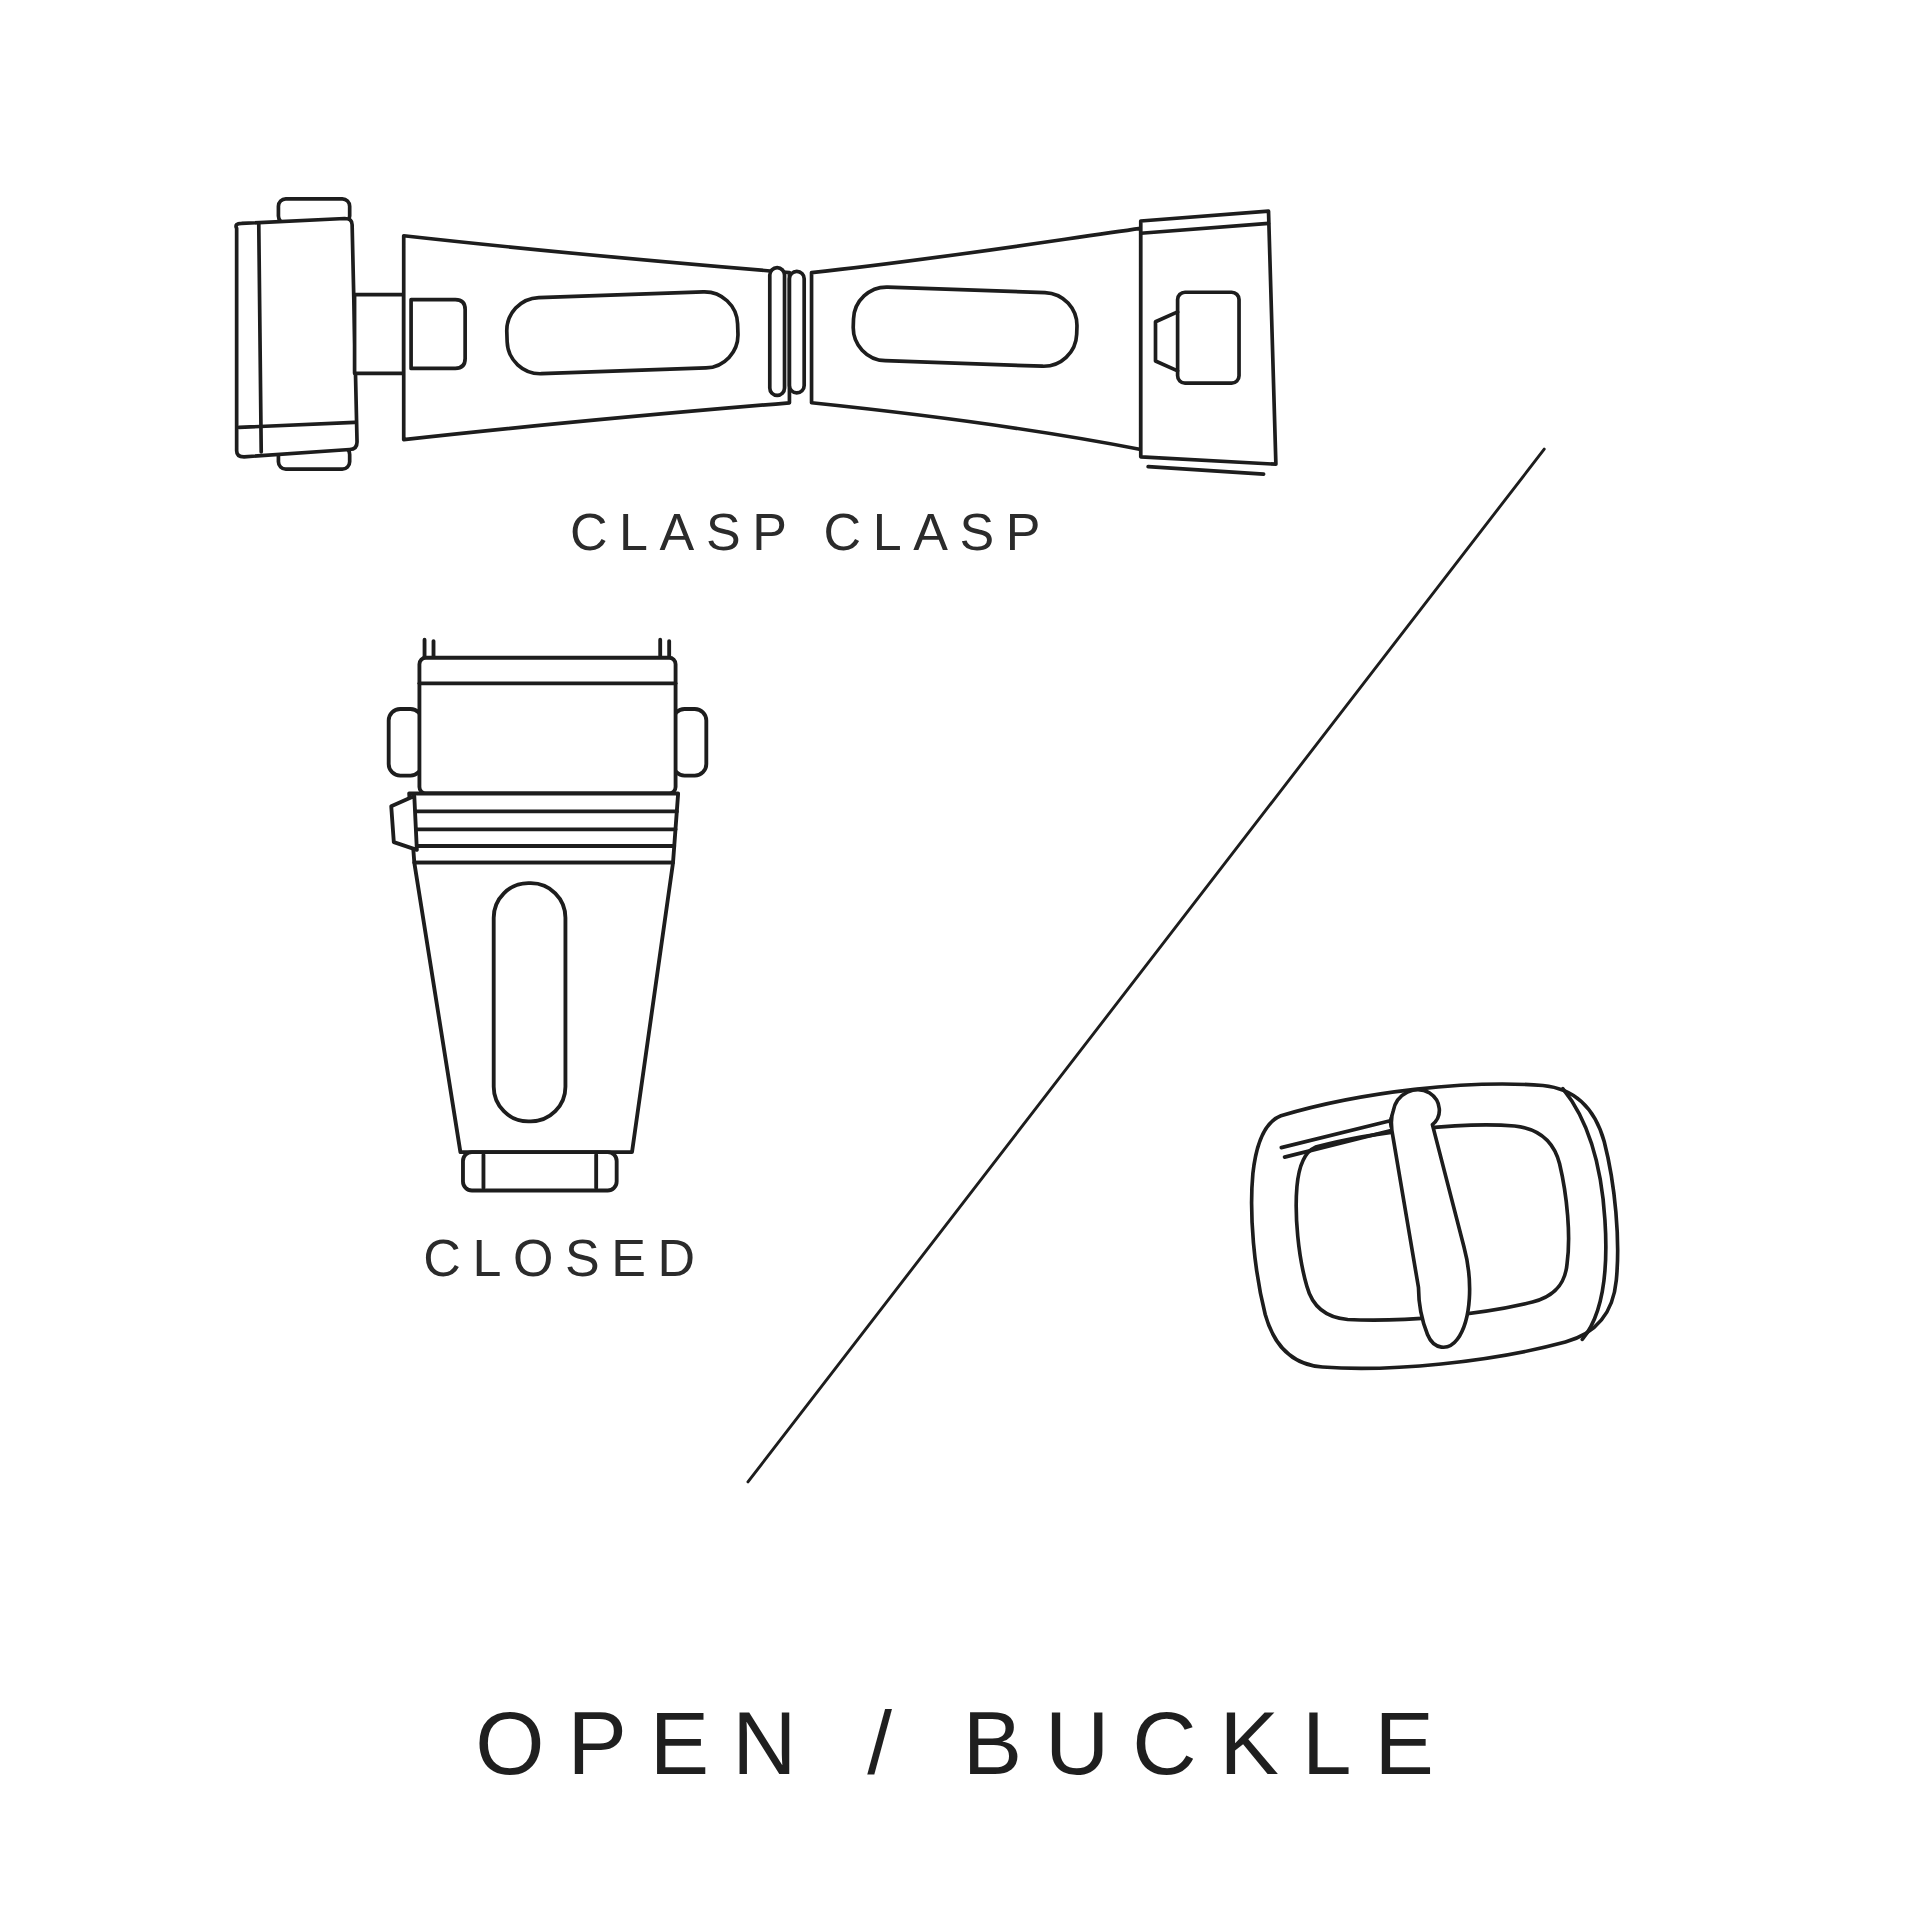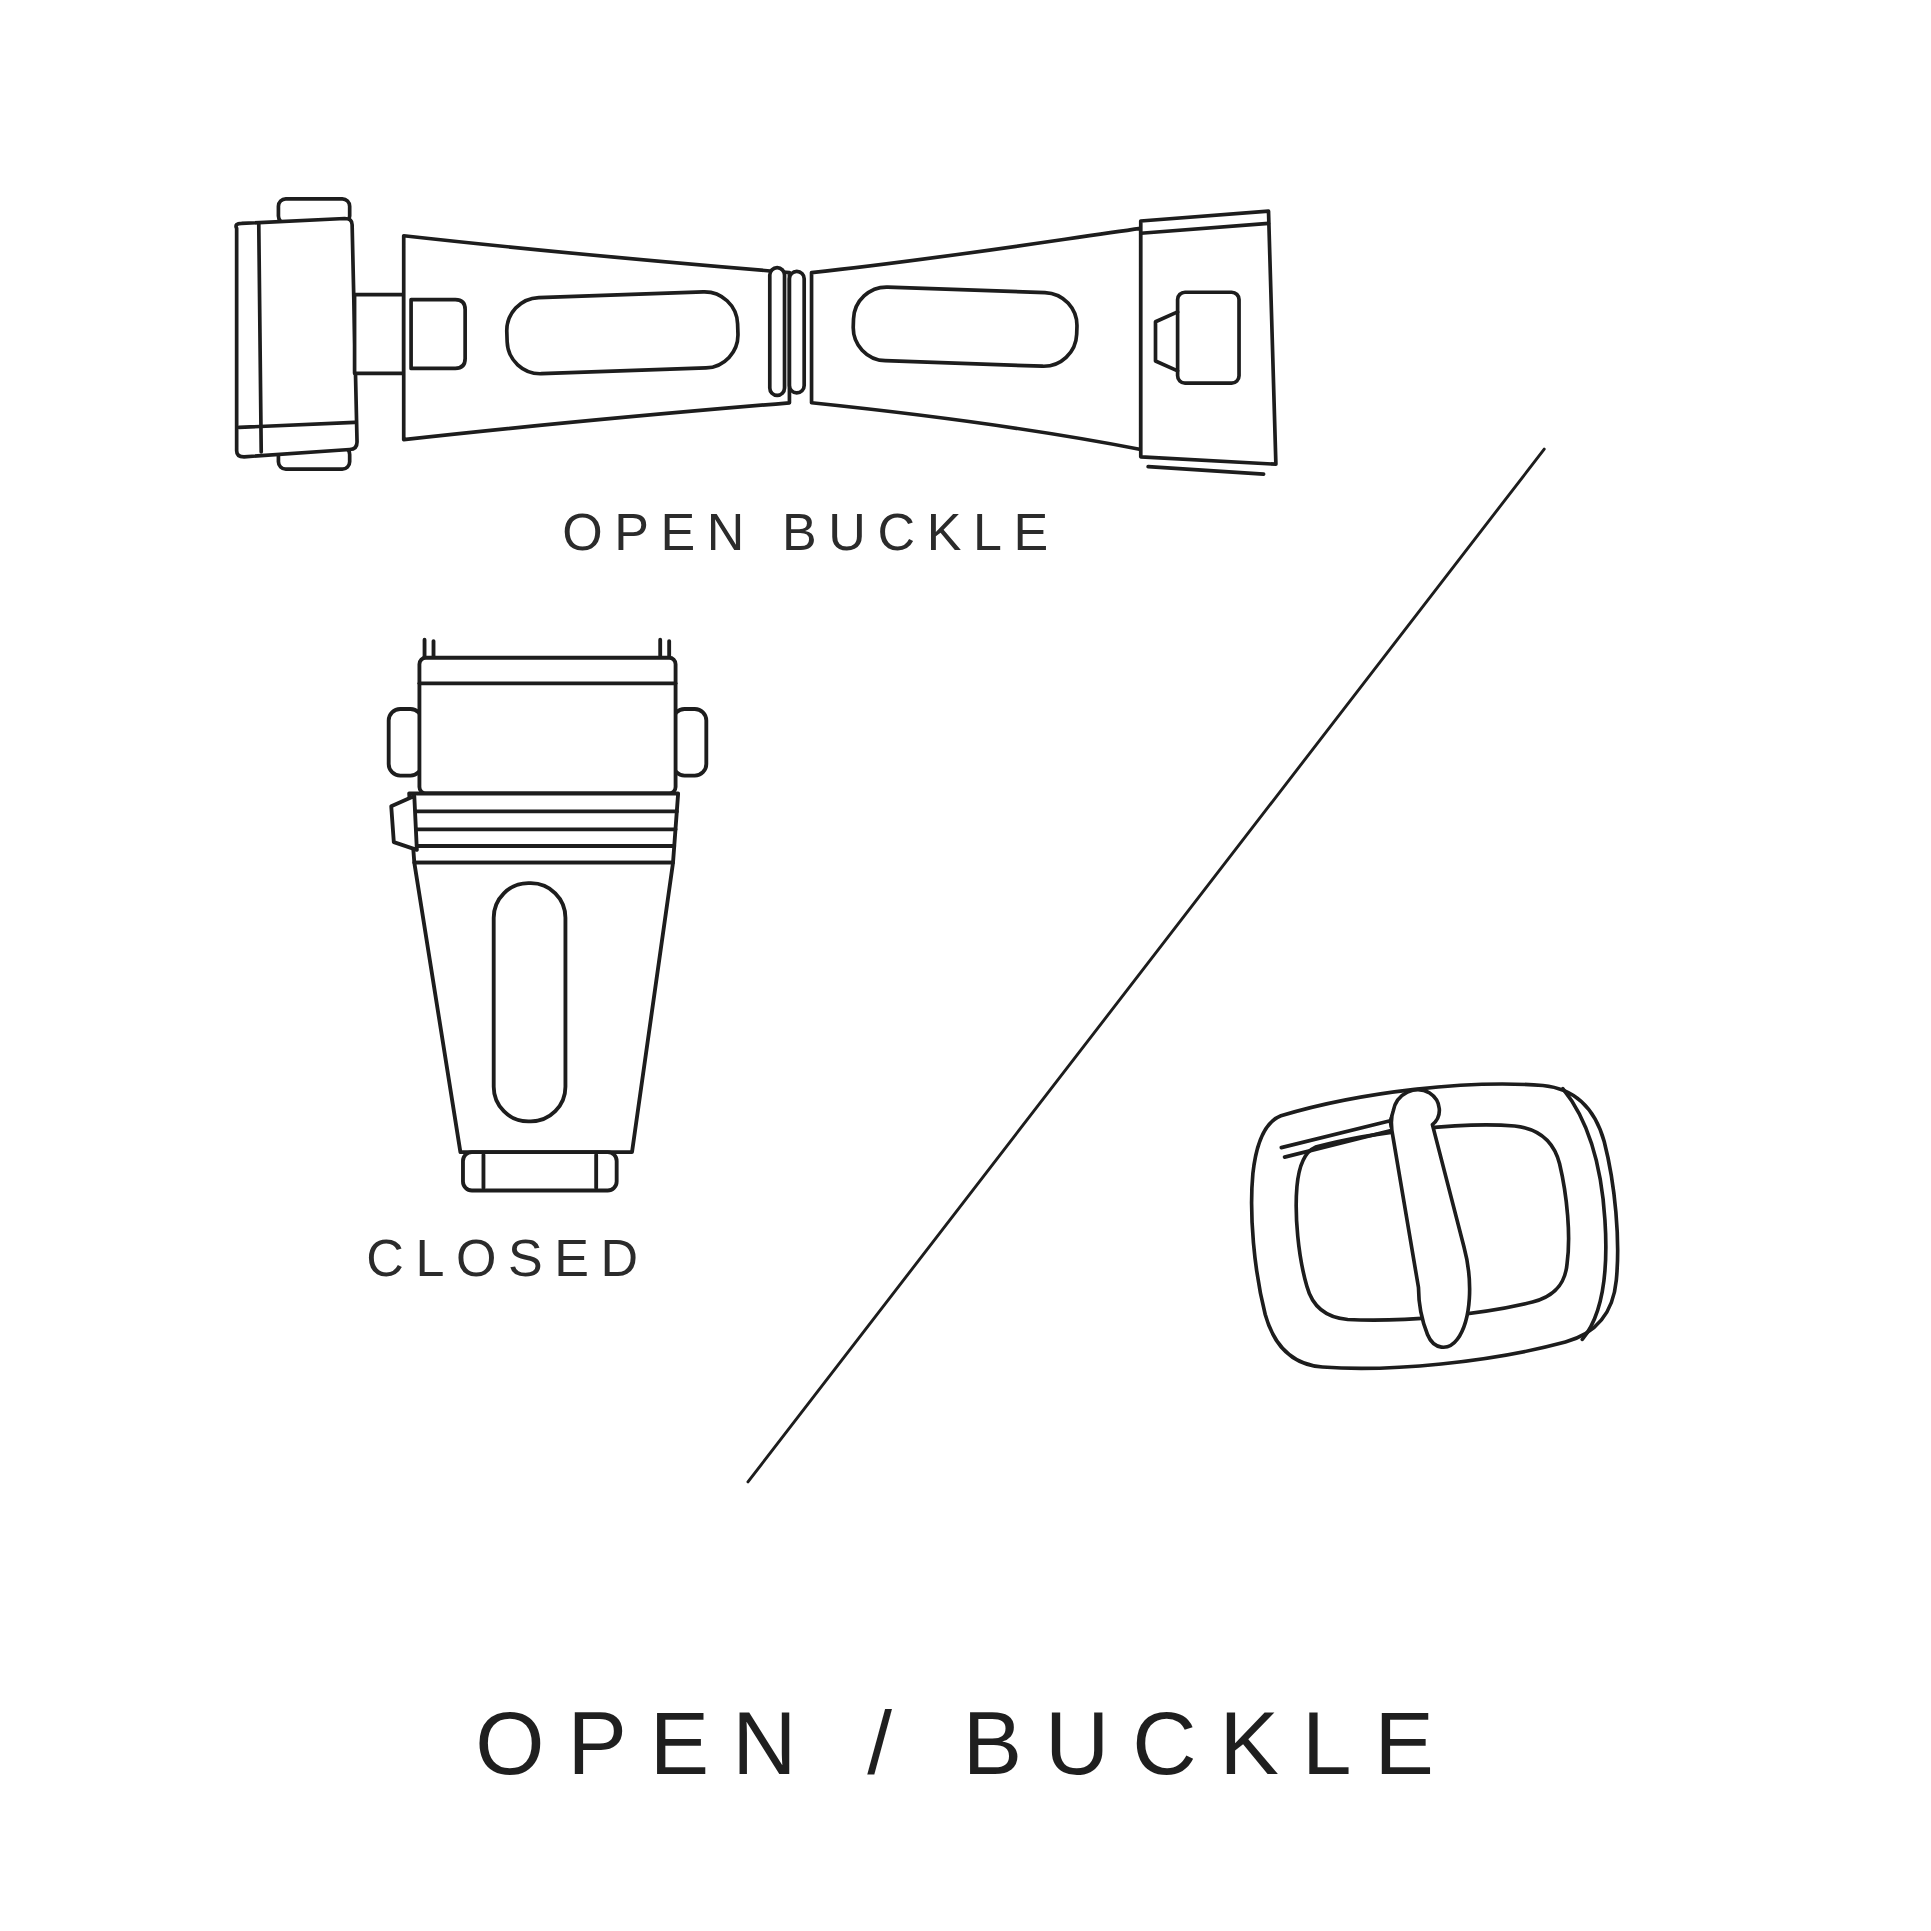--- a/index.html
+++ b/index.html
@@ -28,21 +28,21 @@
   .label {
     position: absolute;
     transform: translateX(-50%);
     color: #2b2b2b;
     font-size: 52px;
     letter-spacing: 11.6px;
     white-space: nowrap;
     font-weight: 400;
   }
   .label-open   { left: 811px; top: 502px; }
-  .label-closed { left: 508px; top: 1228px; text-align: center; }
+  .label-closed { left: 565px; top: 1228px; text-align: center; }
 
   .title {
     position: absolute;
     left: 966px;
     top: 1692px;
     transform: translateX(-50%);
     color: #1f1f1f;
     font-size: 89px;
     letter-spacing: 23px;
     white-space: nowrap;
@@ -81,21 +81,21 @@
 
       <path d="M752,38 L856,30 L862,236 L752,230 Z"></path>
       <path d="M752,48 L856,40" fill="none"></path>
       <path d="M758,238 L852,244" fill="none"></path>
 
       <rect x="782" y="96" width="50" height="74" rx="6"></rect>
       <path d="M782,112 L764,120 L764,152 L782,160" fill="none"></path>
     </g>
   </svg>
 
-  <div class="label label-open">OPEN BUCKLE</div>
+  <div class="label label-open">CLASP CLASP</div>
 
   <svg class="art closed-clasp" viewBox="0 0 260 440" xmlns="http://www.w3.org/2000/svg">
     <g fill="#ffffff" stroke="#1d1d1d" stroke-width="3" stroke-linejoin="round" stroke-linecap="round">
 
       <path d="M34,2 L34,18 M41,3 L41,18" fill="none"></path>
       <path d="M218,2 L218,18 M225,3 L225,18" fill="none"></path>
 
       <rect x="6" y="56" width="26" height="52" rx="9"></rect>
       <rect x="228" y="56" width="26" height="52" rx="9"></rect>
 

